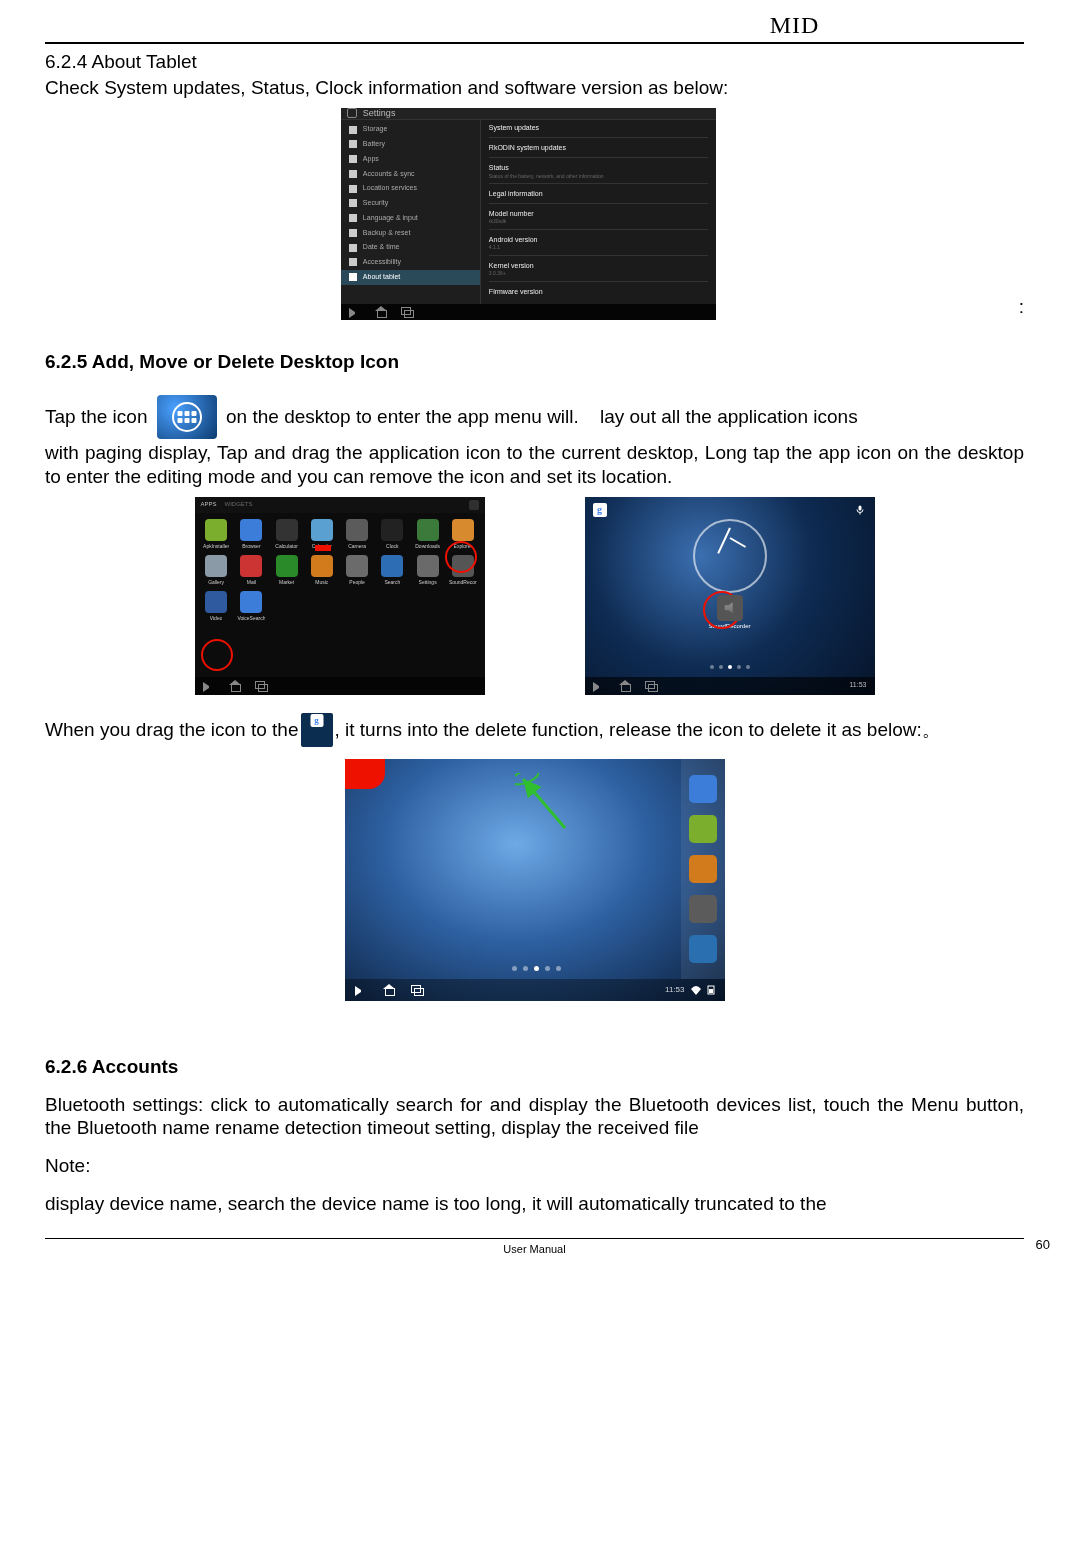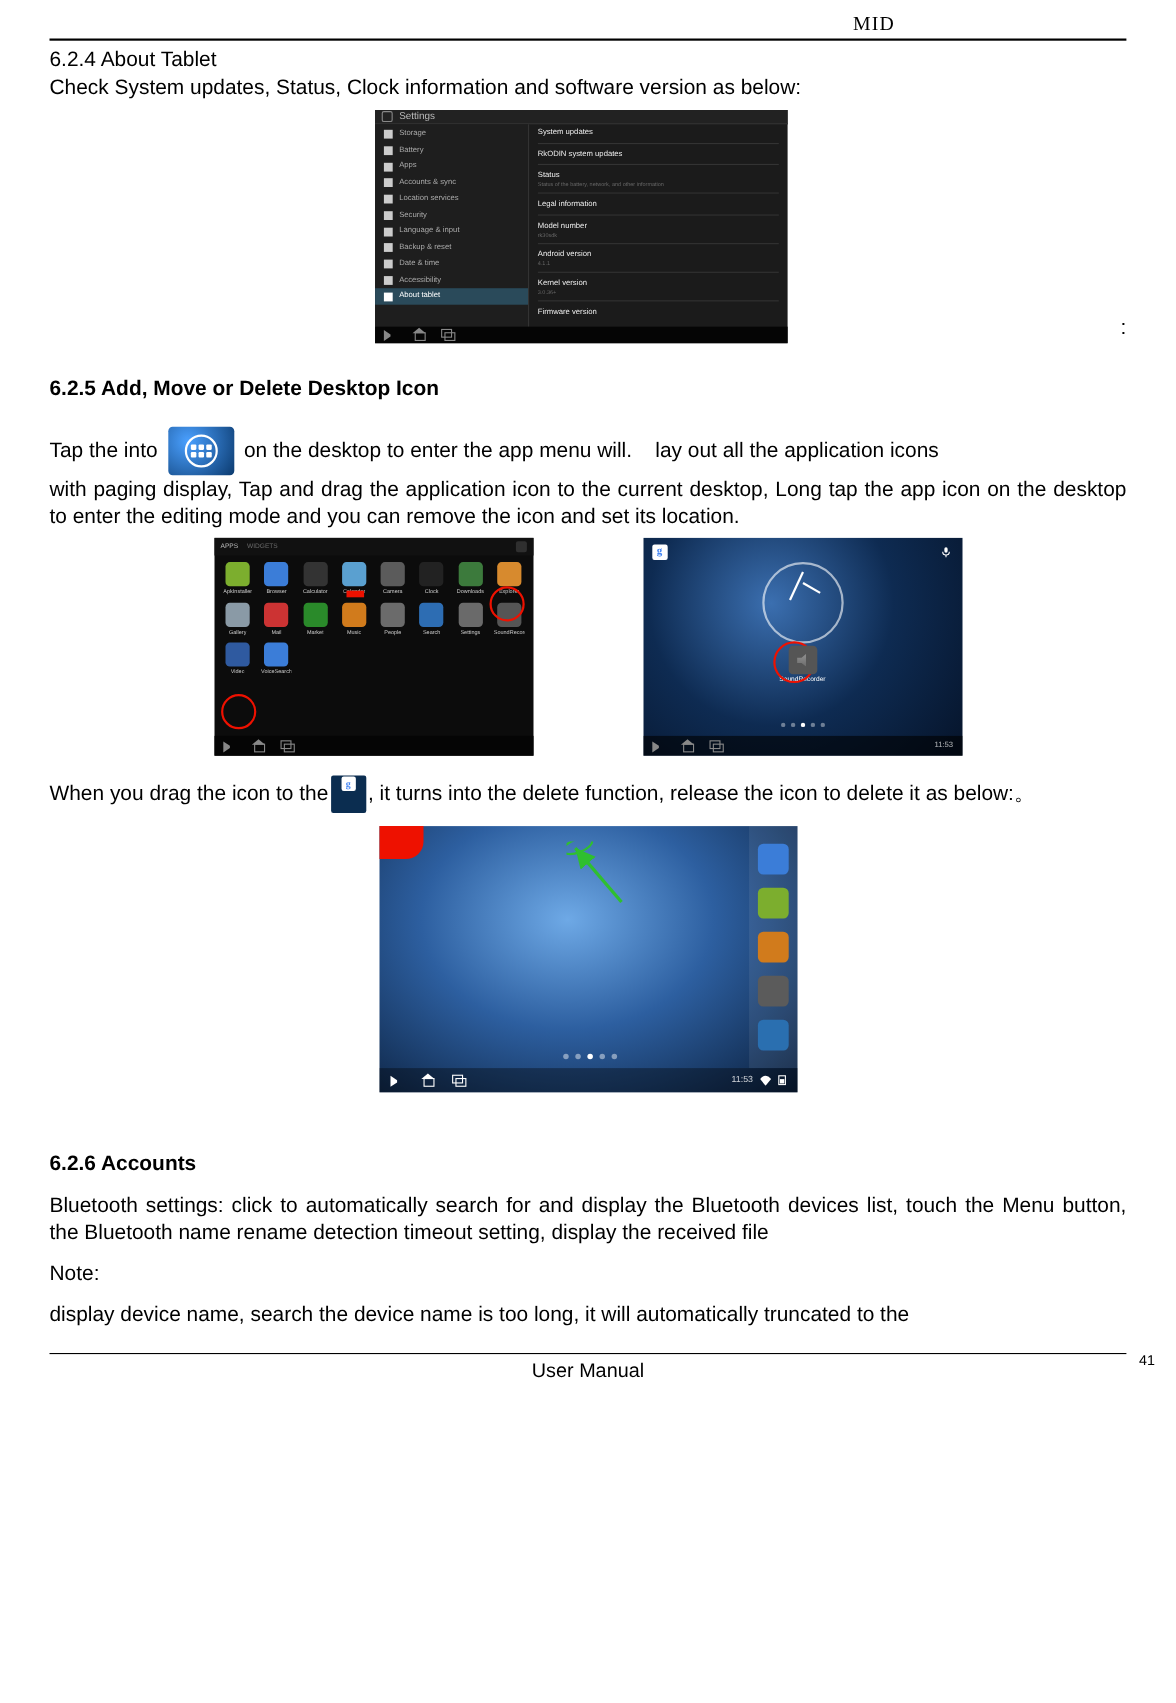--- a/index.html
+++ b/index.html
@@ -8,21 +8,21 @@
       background: #fff;
       width: 1069px;
       padding: 10px 45px 20px 45px;
       color: #000;
       font-size: 19px;
       line-height: 1.25;
     }
     .header-title {
       text-align: center;
       font-family: "Times New Roman", serif;
-      font-size: 18px;
+      font-size: 24px;
       letter-spacing: 1px;
       margin-left: 520px;
       margin-bottom: 2px;
     }
     .hr-top { border: none; border-top: 2px solid #000; margin: 0 0 6px 0; }
     .section-heading {
       font-weight: normal;
       margin-top: 2px;
     }
     .para { margin-top: 2px; }
@@ -108,21 +108,21 @@
     .fig-delete .nav { position:absolute; bottom:0; left:0; right:0; height:22px; background:rgba(0,0,0,.35); display:flex; align-items:center; justify-content:space-between; padding:0 10px; color:rgba(255,255,255,.8); font-size:8px;}
     .fig-delete .nav .navicons { display:flex; gap:16px;}
     .fig-delete .nav .status { display:flex; gap:6px; align-items:center;}
     .fig-delete .dotsrow { position:absolute; bottom:30px; left:44%; display:flex; gap:6px;}
     .fig-delete .dotsrow i { width:5px; height:5px; background:rgba(255,255,255,.45); border-radius:50%;}
     .fig-delete .dotsrow i.on { background:#fff;}
 
     
     .hr-bottom { border:none; border-top:1.5px solid #000; margin-top:22px; margin-bottom:4px;}
     .footer { position: relative; height:24px; }
-    .footer .ctr { position:absolute; left:50%; transform:translateX(-50%); font-size:18px; }
+    .footer .ctr { position:absolute; left:50%; transform:translateX(-50%); font-size:11px; }
     .footer .pg { position:absolute; right:-26px; top:-6px; font-size:13px; }
 
     
     .glyph { width:12px; height:12px; display:inline-block; position:relative;}
     .back::before { content:""; position:absolute; inset:0; border-left:6px solid #888; border-top:4px solid transparent; border-bottom:4px solid transparent; top:2px;}
     .home::before { content:""; position:absolute; left:2px; top:4px; width:8px; height:6px; border:1px solid #888;}
     .home::after { content:""; position:absolute; left:0; top:0; width:0; height:0; border-left:6px solid transparent; border-right:6px solid transparent; border-bottom:5px solid #888;}
     .recent::before, .recent::after { content:""; position:absolute; width:8px; height:6px; border:1px solid #888;}
     .recent::before { left:0; top:1px;} .recent::after { left:3px; top:4px;}
 
@@ -229,21 +229,21 @@
         <span class="glyph recent"></span>
       </div>
     </div>
   </div>
   <span class="colon-after">:</span>
 </div>
 
 <div class="section-spaced">6.2.5 Add, Move or Delete Desktop Icon</div>
 
 <div class="spaced-para inline-row" style="margin-top:22px;">
-  <span>Tap the into </span>
+  <span>Tap the icon </span>
   <span class="app-grid-icon">
     <span class="ring"></span>
     <span class="dots"><i></i><i></i><i></i><i></i><i></i><i></i></span>
   </span>
   <span> on the desktop to enter the app menu will.    lay out all the application icons</span>
 </div>
 <div class="para justify">with paging display, Tap and drag the application icon to the current desktop, Long tap the app icon on the desktop to enter the editing mode and you can remove the icon and set its location.</div>
 
 <div class="row-two">
 
@@ -421,14 +421,14 @@
 </div>
 
 <div class="section-spaced" style="margin-top:54px;">6.2.6 Accounts</div>
 <div class="spaced-para justify">Bluetooth settings: click to automatically search for and display the Bluetooth devices list, touch the Menu button, the Bluetooth name rename detection timeout setting, display the received file</div>
 <div class="spaced-para">Note:</div>
 <div class="spaced-para">display device name, search the device name is too long, it will automatically truncated to the</div>
 
 <hr class="hr-bottom">
 <div class="footer">
   <span class="ctr">User Manual</span>
-  <span class="pg">41</span>
+  <span class="pg">60</span>
 </div>
 
 </body></html>

